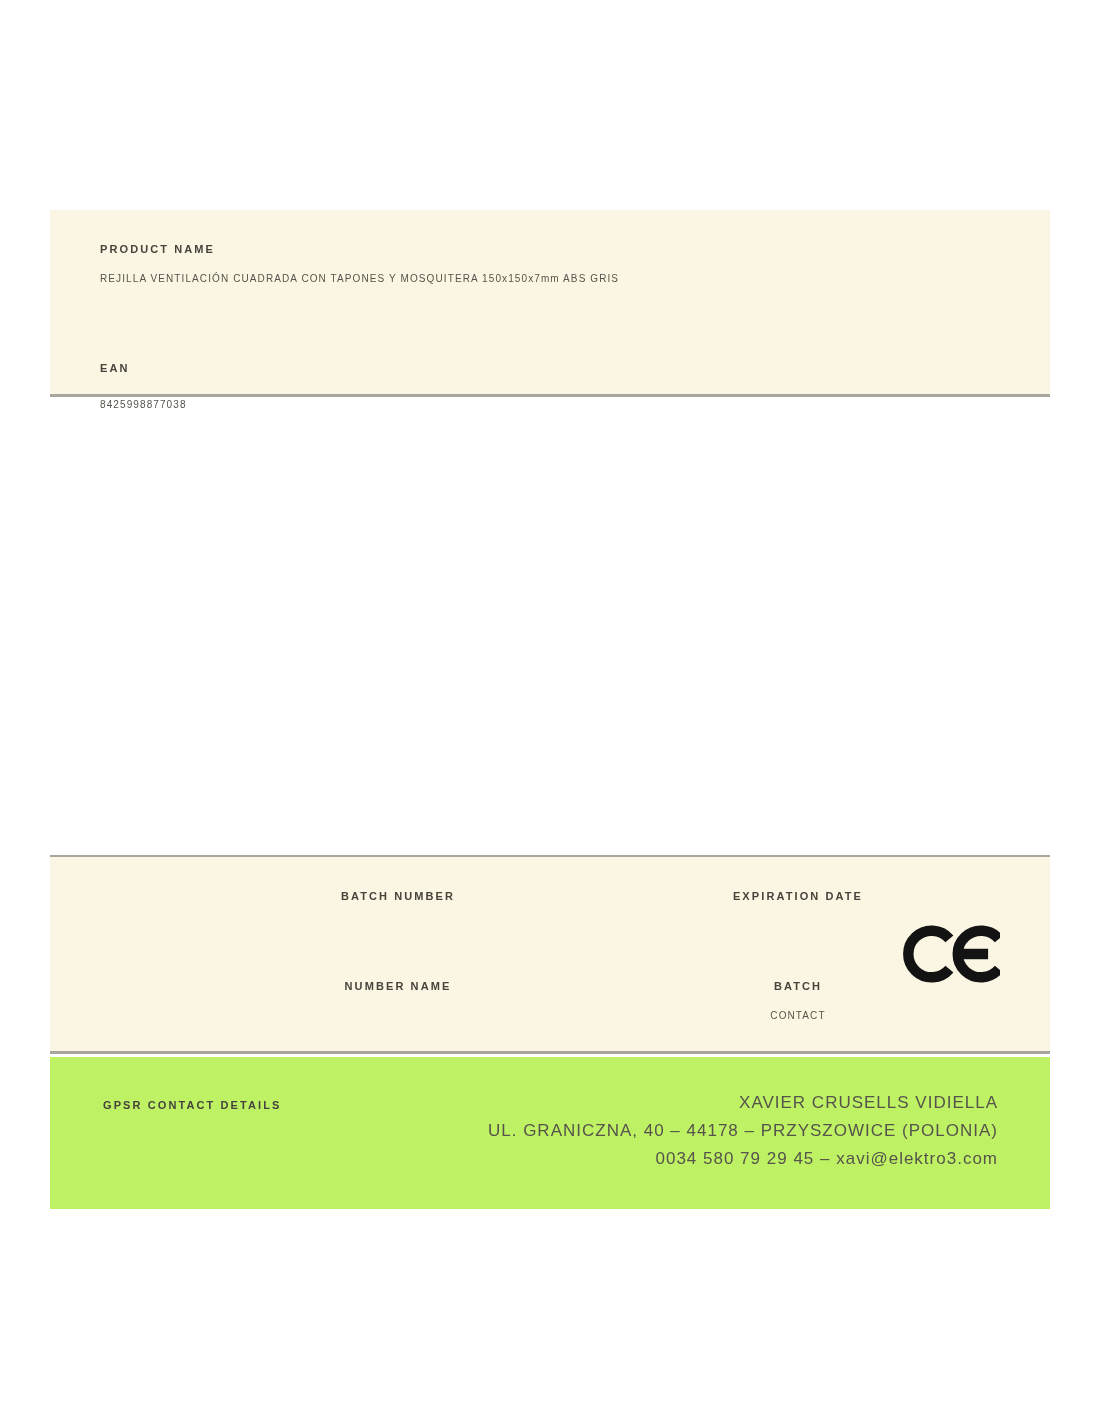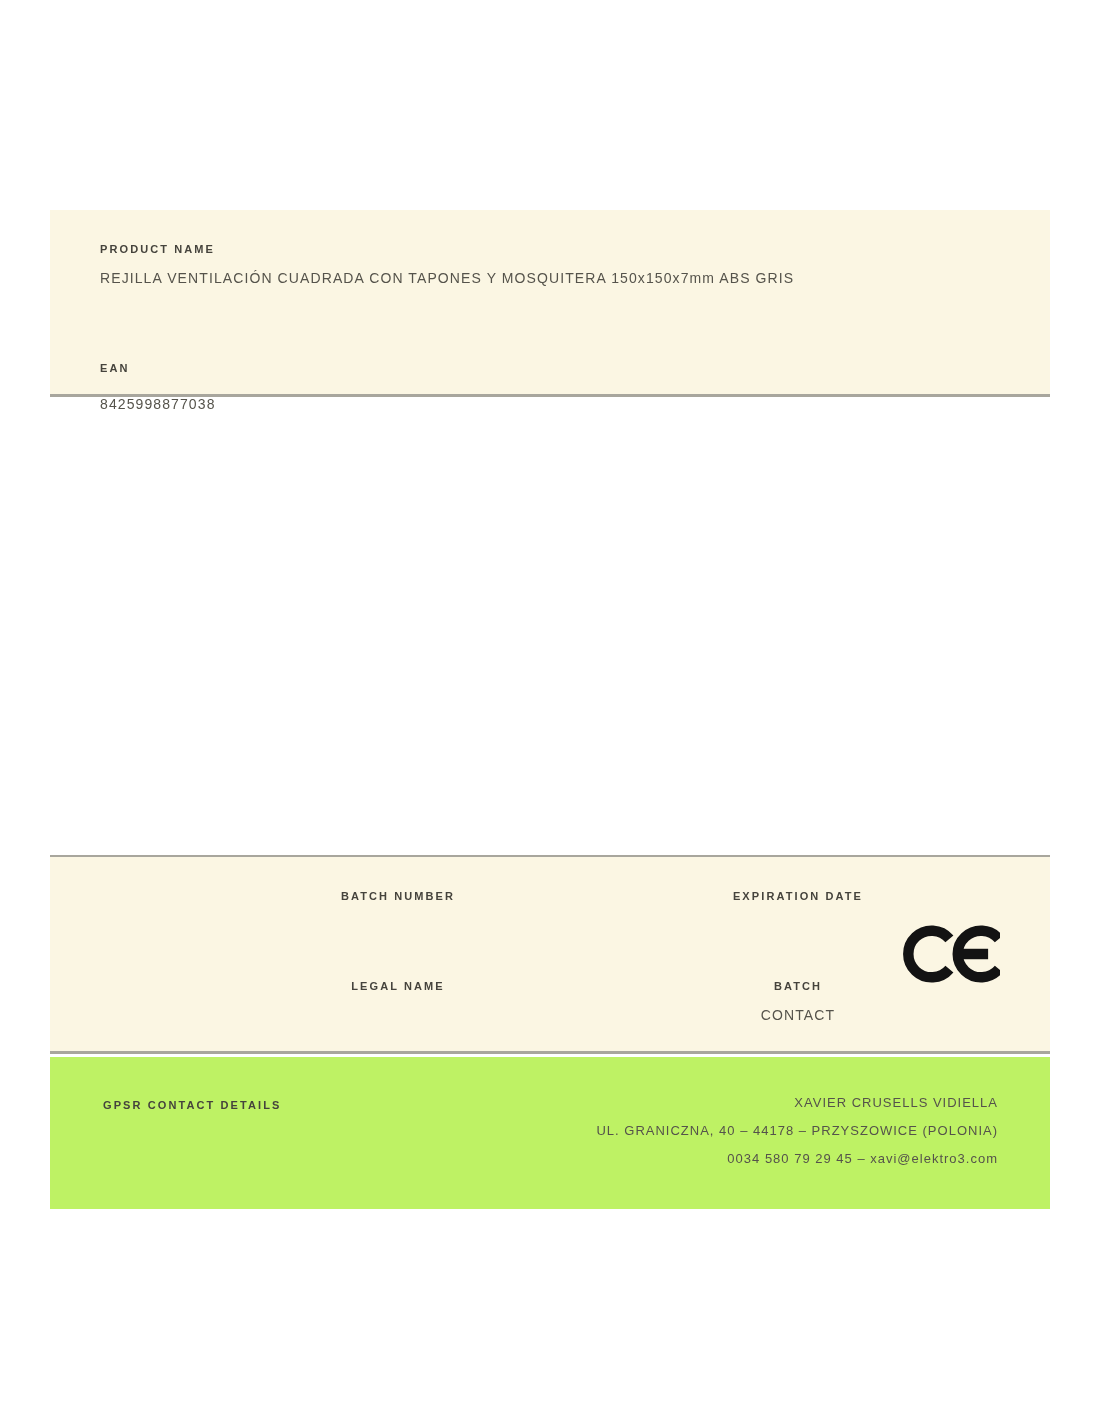--- a/index.html
+++ b/index.html
@@ -42,21 +42,21 @@
     position: absolute;
     font-size: 11px;
     font-weight: bold;
     letter-spacing: 2.1px;
     color: #45433c;
     white-space: nowrap;
     line-height: 18px;
   }
   .value {
     position: absolute;
-    font-size: 14px;
+    font-size: 10px;
     font-weight: normal;
     letter-spacing: 1.1px;
     color: #55534b;
     white-space: nowrap;
     line-height: 19px;
   }
   .col-center {
     text-align: center;
     width: 400px;
   }
@@ -67,21 +67,21 @@
     left: 853px;
     top: 66px;
     width: 97px;
     height: 62px;
   }
   .gpsr-right {
     position: absolute;
     right: 52px;
     top: 32px;
     text-align: right;
-    font-size: 13px;
+    font-size: 17px;
     letter-spacing: 1px;
     color: #55534b;
     line-height: 28px;
     white-space: nowrap;
   }
 </style>
 </head>
 <body>
 
 <div class="page">
@@ -90,21 +90,21 @@
     <div class="label" style="left:50px; top:30px;">PRODUCT NAME</div>
     <div class="value" style="left:50px; top:59px;">REJILLA VENTILACIÓN CUADRADA CON TAPONES Y MOSQUITERA 150x150x7mm ABS GRIS</div>
     <div class="label" style="left:50px; top:121px;margin-top:28px;">EAN</div>
     <div class="value" style="left:50px; top:149px;margin-top:36px;">8425998877038</div>
   </div>
 
   <div class="panel panel-batch">
     <div class="label col-center col1" style="top:30px;">BATCH NUMBER</div>
     <div class="label col-center col2" style="top:30px;">EXPIRATION DATE</div>
 
-    <div class="label col-center col1" style="top:120px;">LEGAL NAME</div>
+    <div class="label col-center col1" style="top:120px;">NUMBER NAME</div>
 
     <div class="label col-center col2" style="top:120px;">BATCH</div>
     <div class="value col-center col2" style="top:149px;">CONTACT</div>
 
     <span class="ce-mark">
       <svg width="97" height="62" viewBox="0 0 102 60" xmlns="http://www.w3.org/2000/svg">
         <path d="M48.8 14.2 A24.5 24.5 0 1 0 48.8 45.8" stroke="#131313" stroke-width="11" fill="none"></path>
         <path d="M100.8 14.2 A24.5 24.5 0 1 0 100.8 45.8" stroke="#131313" stroke-width="11" fill="none"></path>
         <rect x="58.5" y="24.5" width="31" height="11" fill="#131313"></rect>
       </svg>

